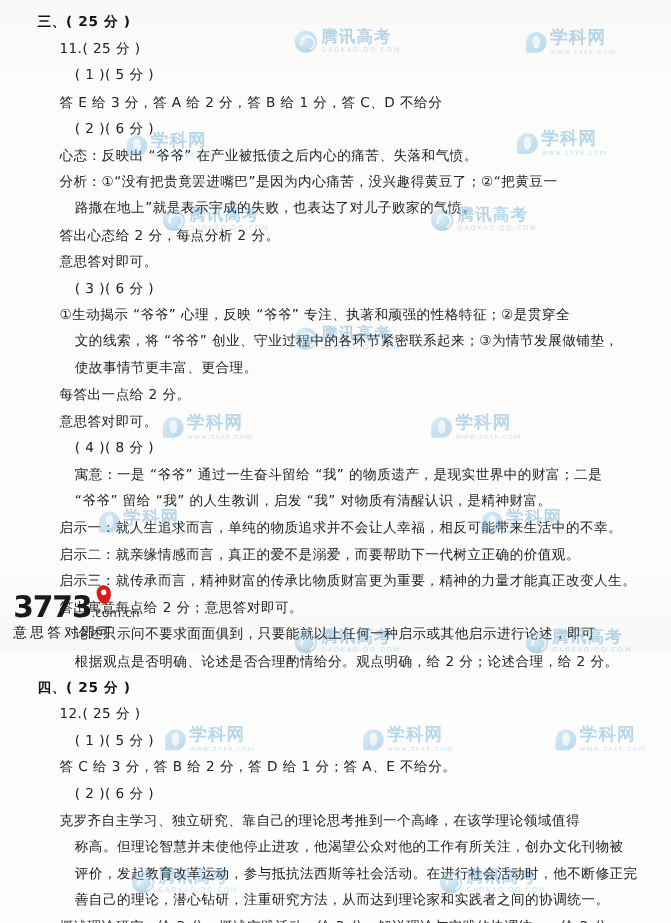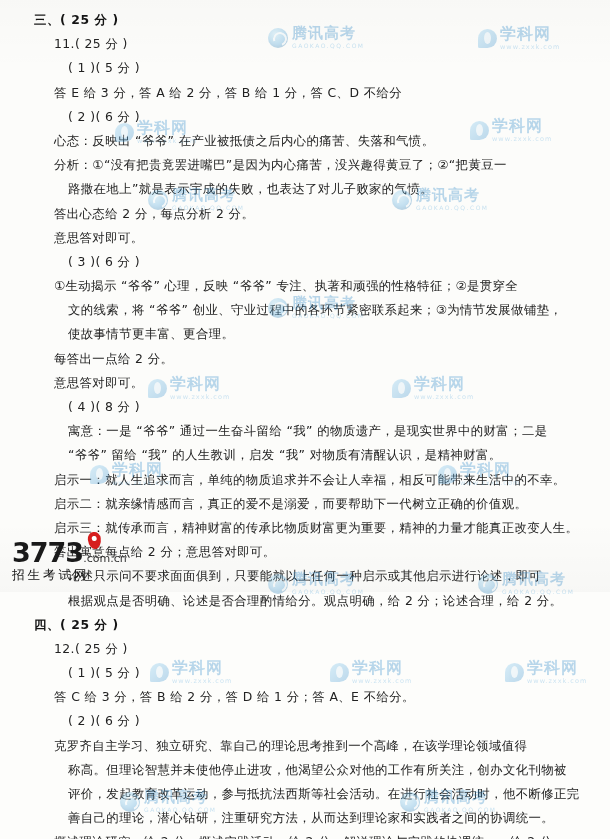--- a/index.html
+++ b/index.html
@@ -363,16 +363,16 @@
     <div class="line para">克罗齐自主学习、独立研究、靠自己的理论思考推到一个高峰，在该学理论领域值得</div>
     <div class="line ind3">称高。但理论智慧并未使他停止进攻，他渴望公众对他的工作有所关注，创办文化刊物被</div>
     <div class="line ind3">评价，发起教育改革运动，参与抵抗法西斯等社会活动。在进行社会活动时，他不断修正完</div>
     <div class="line ind3">善自己的理论，潜心钻研，注重研究方法，从而达到理论家和实践者之间的协调统一。</div>
     <div class="line para">概述理论研究，给 2 分；概述实践活动，给 2 分；解说理论与实践的协调统一，给 2 分。</div>
   </div>
 
   <div class="site-logo">
     <div class="pin"></div>
     <div class="num"><span>3773</span><span class="cn">.com.cn</span></div>
-    <div class="sub">招生考试网</div>
+    <div class="sub">意思答对即可</div>
   </div>
 
 </div>
 
 </body></html>

